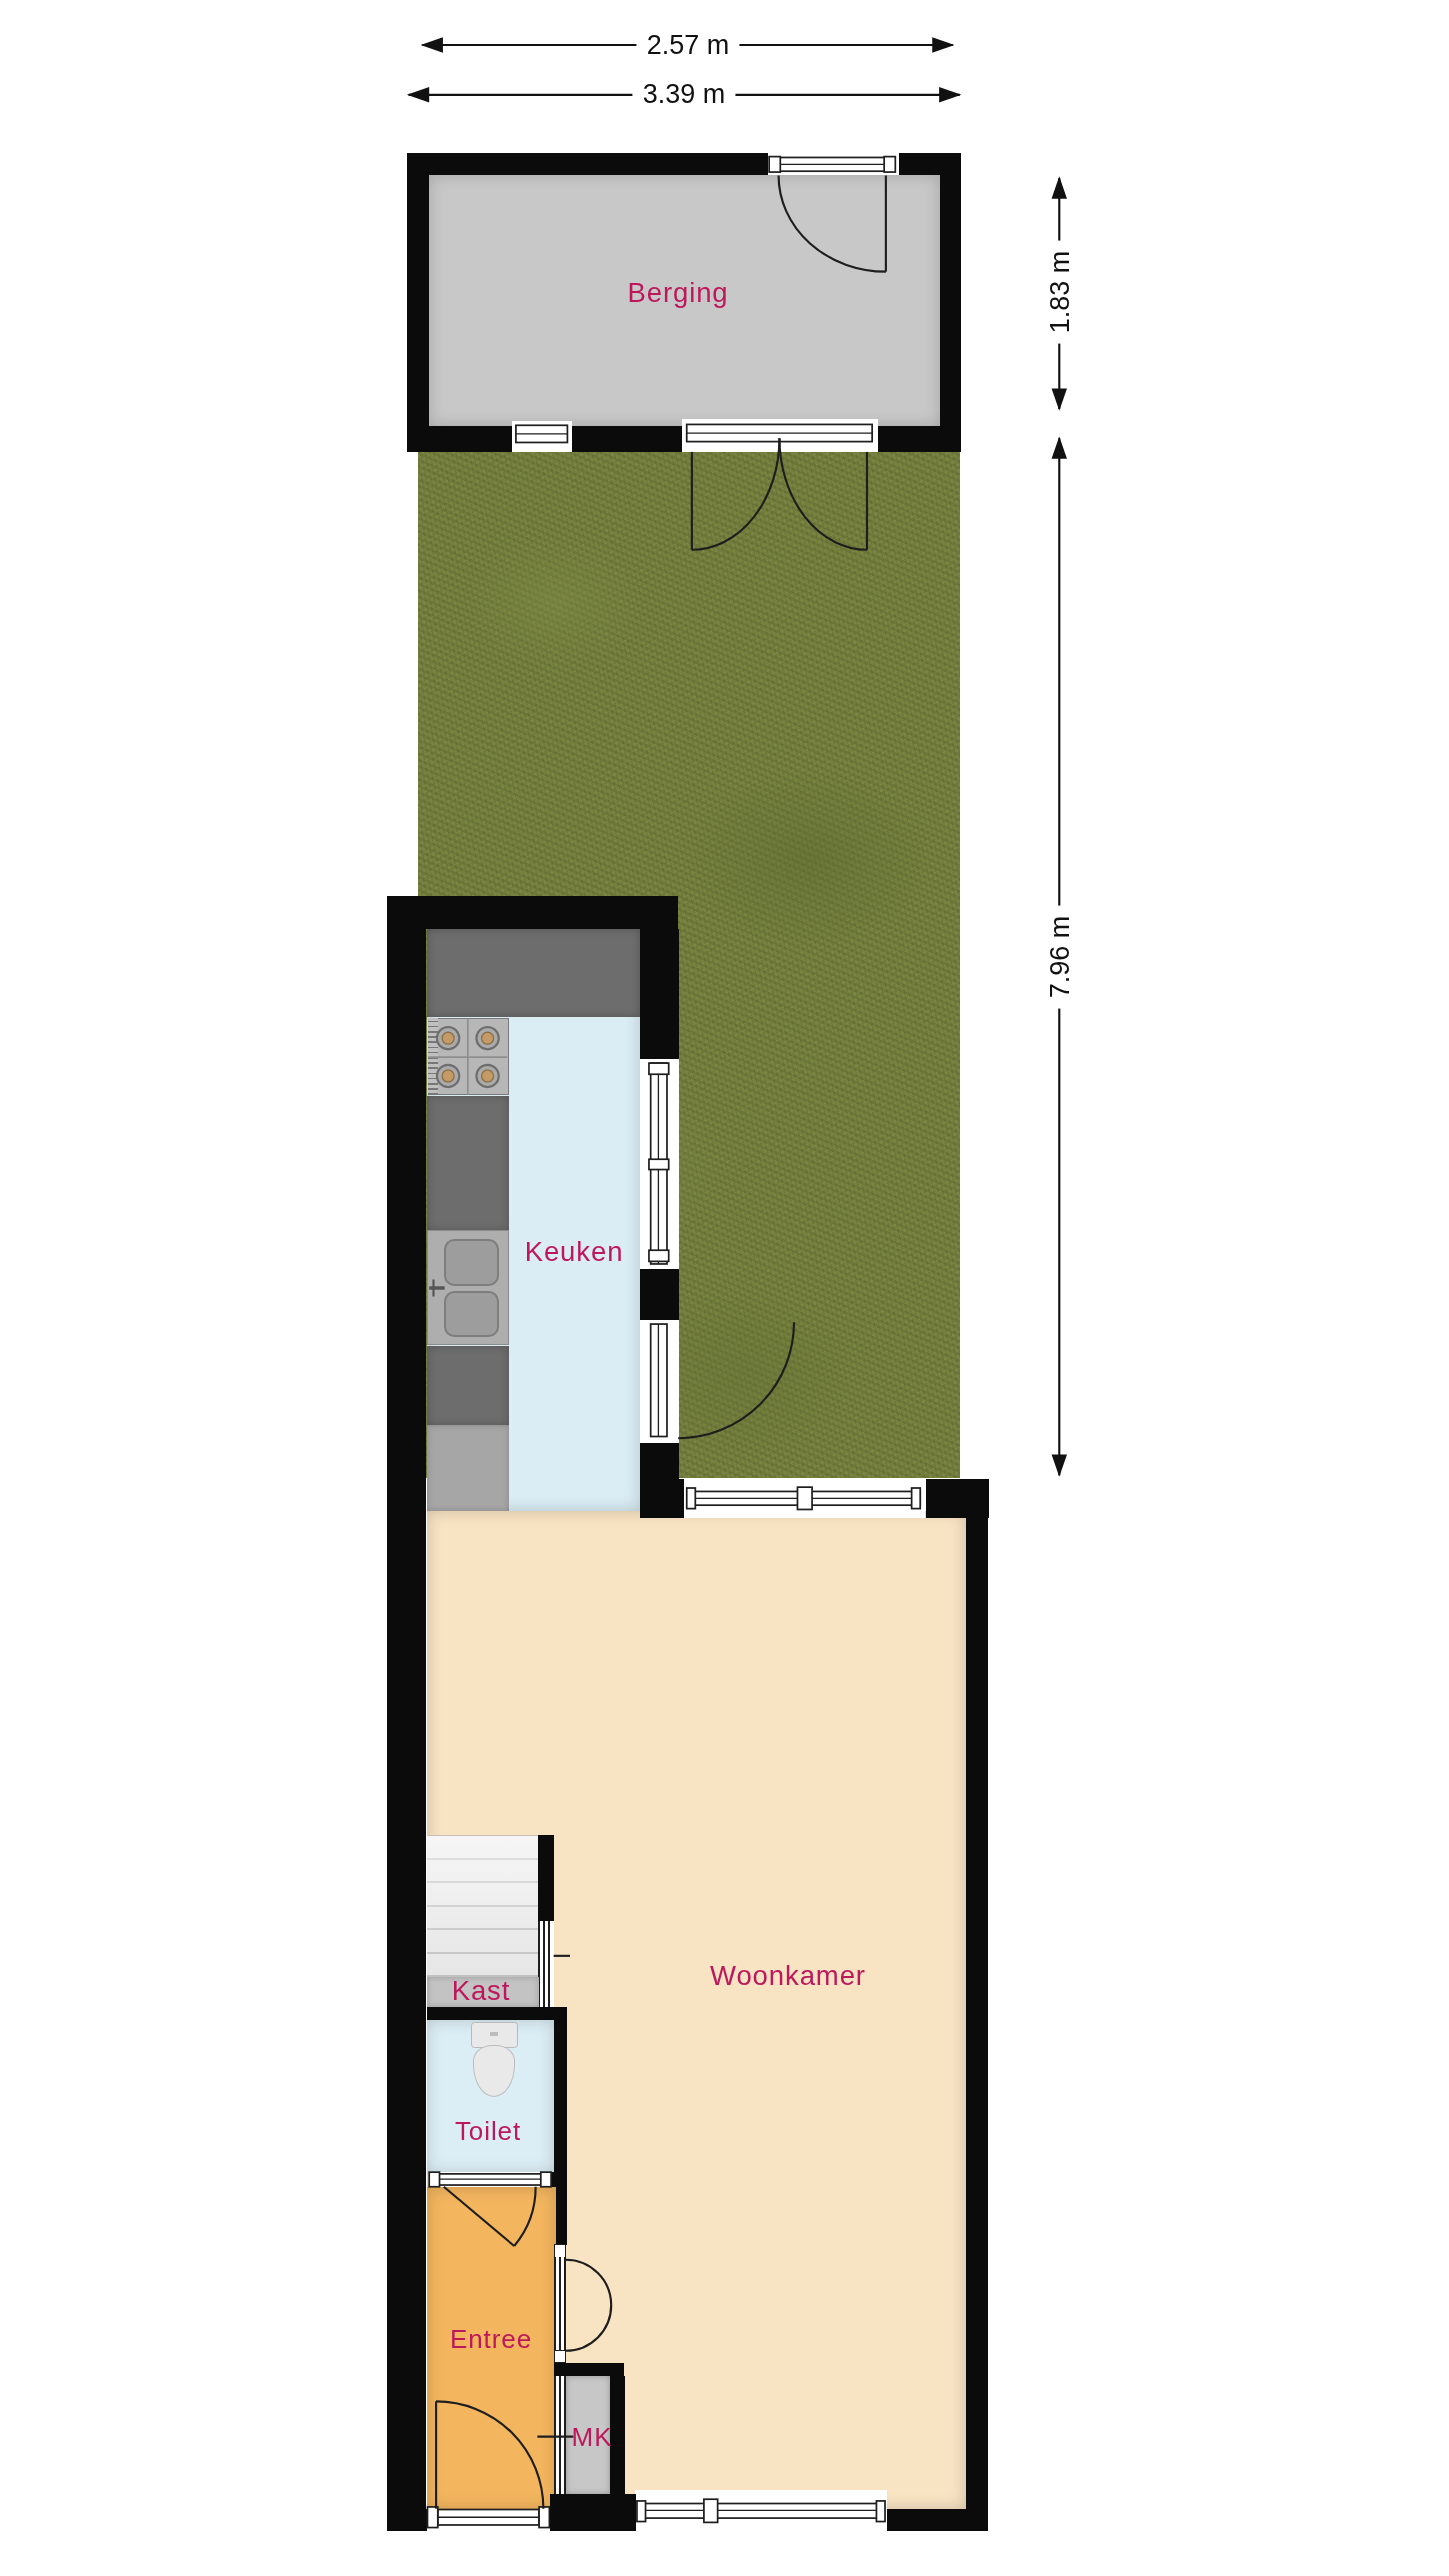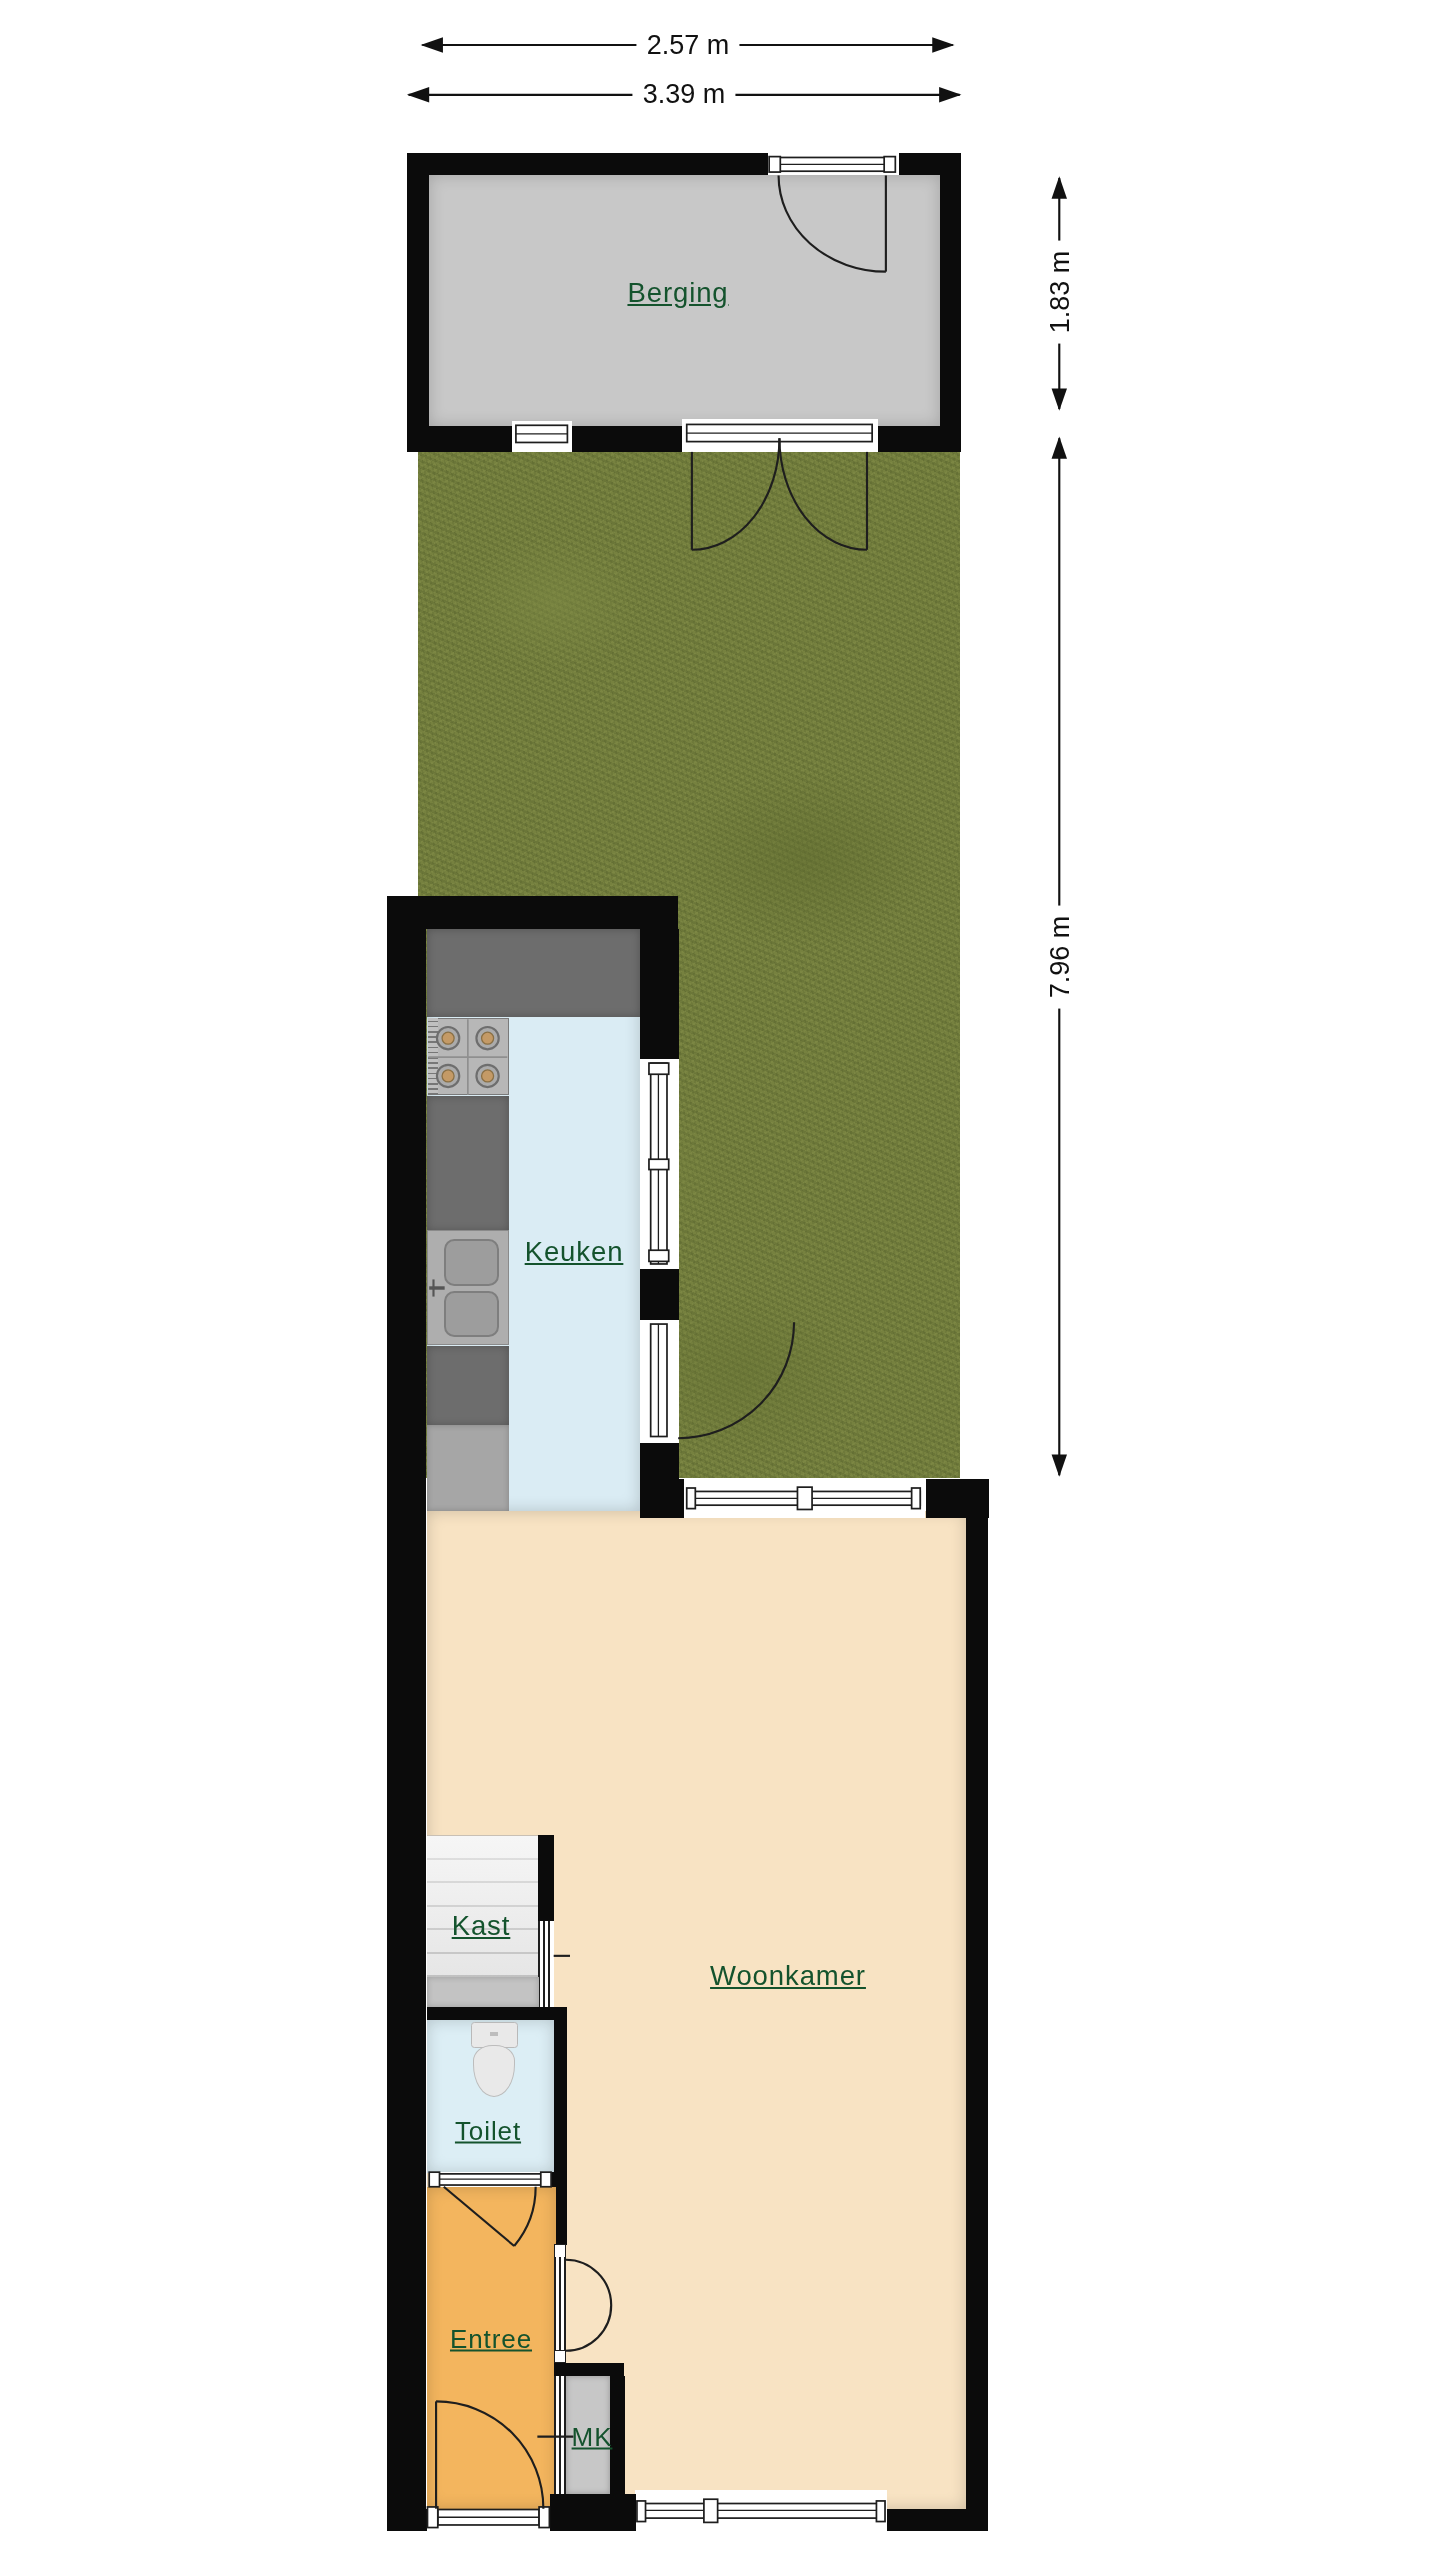--- a/index.html
+++ b/index.html
@@ -5,21 +5,21 @@
   html,body{margin:0;padding:0;background:#ffffff;}
   #plan{
     position:relative;width:1449px;height:2576px;background:#ffffff;overflow:hidden;
     font-family:"Liberation Sans", sans-serif;
   }
   .wall{position:absolute;background:#0b0b0b;}
   .floor{position:absolute;}
   .shadow{box-shadow:inset 0 0 15.5px rgba(0,0,0,.18);}
   .label{
     position:absolute;transform:translate(-50%,-50%);
-    font-size:27.5px;color:#14532d;white-space:nowrap;letter-spacing:0.9px;text-decoration:underline;
+    font-size:27.5px;color:#be185d;white-space:nowrap;letter-spacing:0.9px;
   }
   .label.small{font-size:26px;}
   .dimlabel{
     position:absolute;transform:translate(-50%,-50%);
     font-size:27px;color:#111;background:#fff;padding:1.7px 10.3px;white-space:nowrap;
   }
   .dimlabel.vert{transform:translate(-50%,-50%) rotate(-90deg);}
   .whiteband{position:absolute;background:#ffffff;}
   .hatch-v{position:absolute;background:repeating-linear-gradient(90deg,#1e1e1e 0 1.7px,#ffffff 1.7px 5.2px);}
   .stairs{
@@ -250,19 +250,19 @@
   </svg>
 
   <div class="dimlabel" style="left:688px;top:45px;">2.57 m</div>
   <div class="dimlabel" style="left:684px;top:94px;">3.39 m</div>
   <div class="dimlabel vert" style="left:1060px;top:292px;">1.83 m</div>
   <div class="dimlabel vert" style="left:1060px;top:957px;">7.96 m</div>
 
   <div class="label" style="left:678px;top:293px;">Berging</div>
   <div class="label" style="left:574px;top:1252px;">Keuken</div>
   <div class="label" style="left:788px;top:1976px;">Woonkamer</div>
-  <div class="label" style="left:481px;top:1926px;">Kast</div>
+  <div class="label" style="left:481px;top:1991px;">Kast</div>
   <div class="label small" style="left:488px;top:2131px;">Toilet</div>
   <div class="label small" style="left:491px;top:2339px;">Entree</div>
   <div class="label small" style="left:592px;top:2437px;text-align:center;">MK</div>
 
 </div>
 
 
 </body></html>

